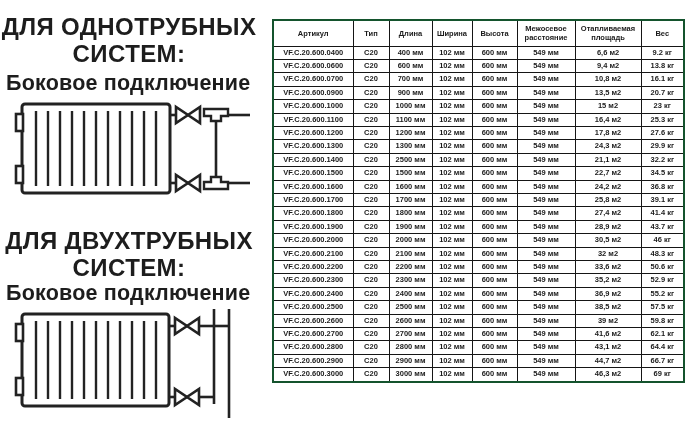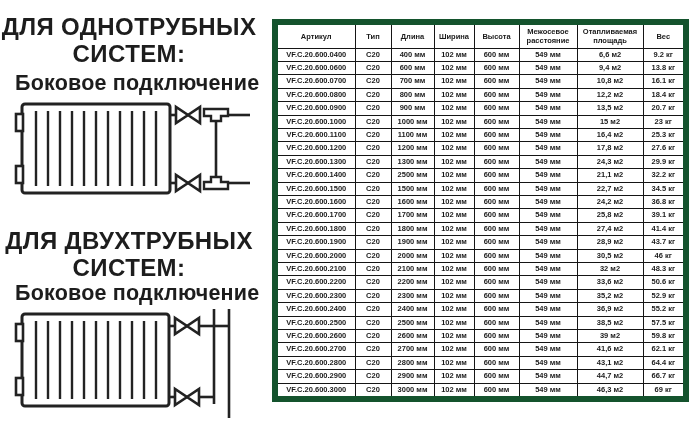--- a/index.html
+++ b/index.html
@@ -17,36 +17,36 @@
 
   .sec-heading {
     position:absolute; left:0; width:258px;
     text-align:center; font-weight:bold; font-size:24px;
     line-height:27px; letter-spacing:0.4px; color:#1d1d1d;
   }
   .sec-heading.one-pipe { top:13px; }
   .sec-heading.two-pipe { top:227px; }
 
   .sub-heading {
-    position:absolute; left:15px;
+    position:absolute; left:6px;
     font-weight:bold; font-size:21.5px; letter-spacing:0.2px; color:#1d1d1d;
     white-space:nowrap;
   }
   .sub-heading.one-pipe { top:71px; }
   .sub-heading.two-pipe { top:281px; }
 
   .diagram { position:absolute; left:12px; }
   .diagram.one-pipe { top:98px; }
   .diagram.two-pipe { top:306px; }
 
   
   .table-wrap { position:absolute; left:272px; top:19px; }
   table.spec {
     border-collapse:collapse; table-layout:fixed; width:411px;
-    border:6px solid #14532d;
+    border:2px solid #14532d;
   }
   table.spec th, table.spec td {
     border:1px solid #151515;
     text-align:center; vertical-align:middle;
     font-weight:bold; color:#1a1a1a;
     padding:0; overflow:hidden;
   }
   table.spec th { font-size:7.5px; line-height:9px; height:26px; }
   table.spec td { font-size:7.5px; height:12.4px; line-height:12.4px; white-space:nowrap; }
 </style>
@@ -198,30 +198,20 @@
           <td>VF.C.20.600.0700</td>
           <td>C20</td>
           <td>700 мм</td>
           <td>102 мм</td>
           <td>600 мм</td>
           <td>549 мм</td>
           <td>10,8 м2</td>
           <td>16.1 кг</td>
         </tr>
         <tr>
-          <td>VF.C.20.600.0800</td>
-          <td>C20</td>
-          <td>800 мм</td>
-          <td>102 мм</td>
-          <td>600 мм</td>
-          <td>549 мм</td>
-          <td>12,2 м2</td>
-          <td>18.4 кг</td>
-        </tr>
-        <tr>
           <td>VF.C.20.600.0900</td>
           <td>C20</td>
           <td>900 мм</td>
           <td>102 мм</td>
           <td>600 мм</td>
           <td>549 мм</td>
           <td>13,5 м2</td>
           <td>20.7 кг</td>
         </tr>
         <tr>

